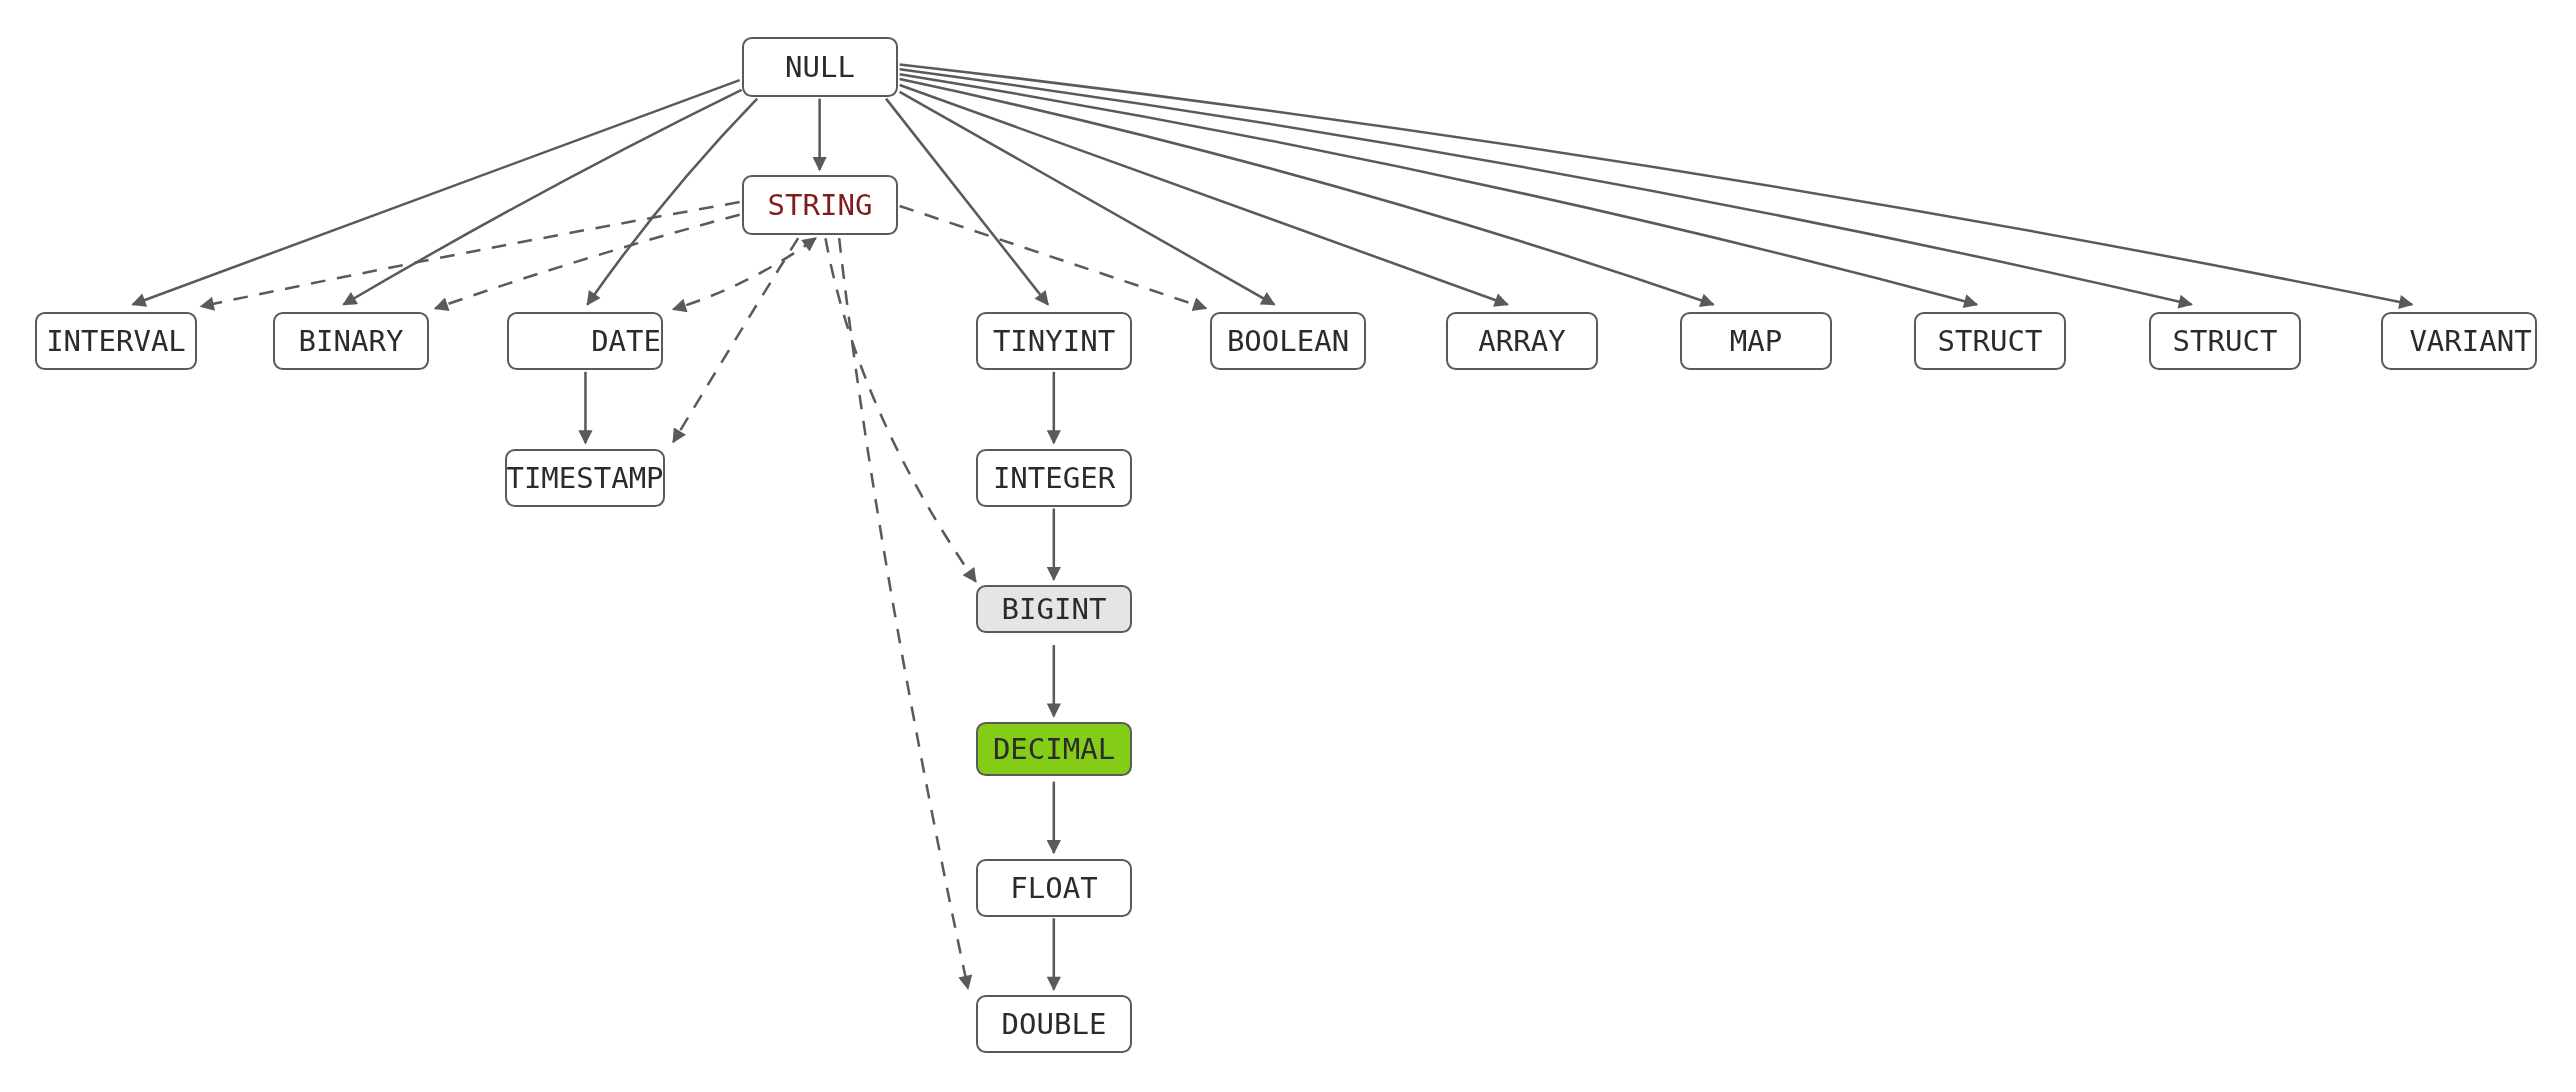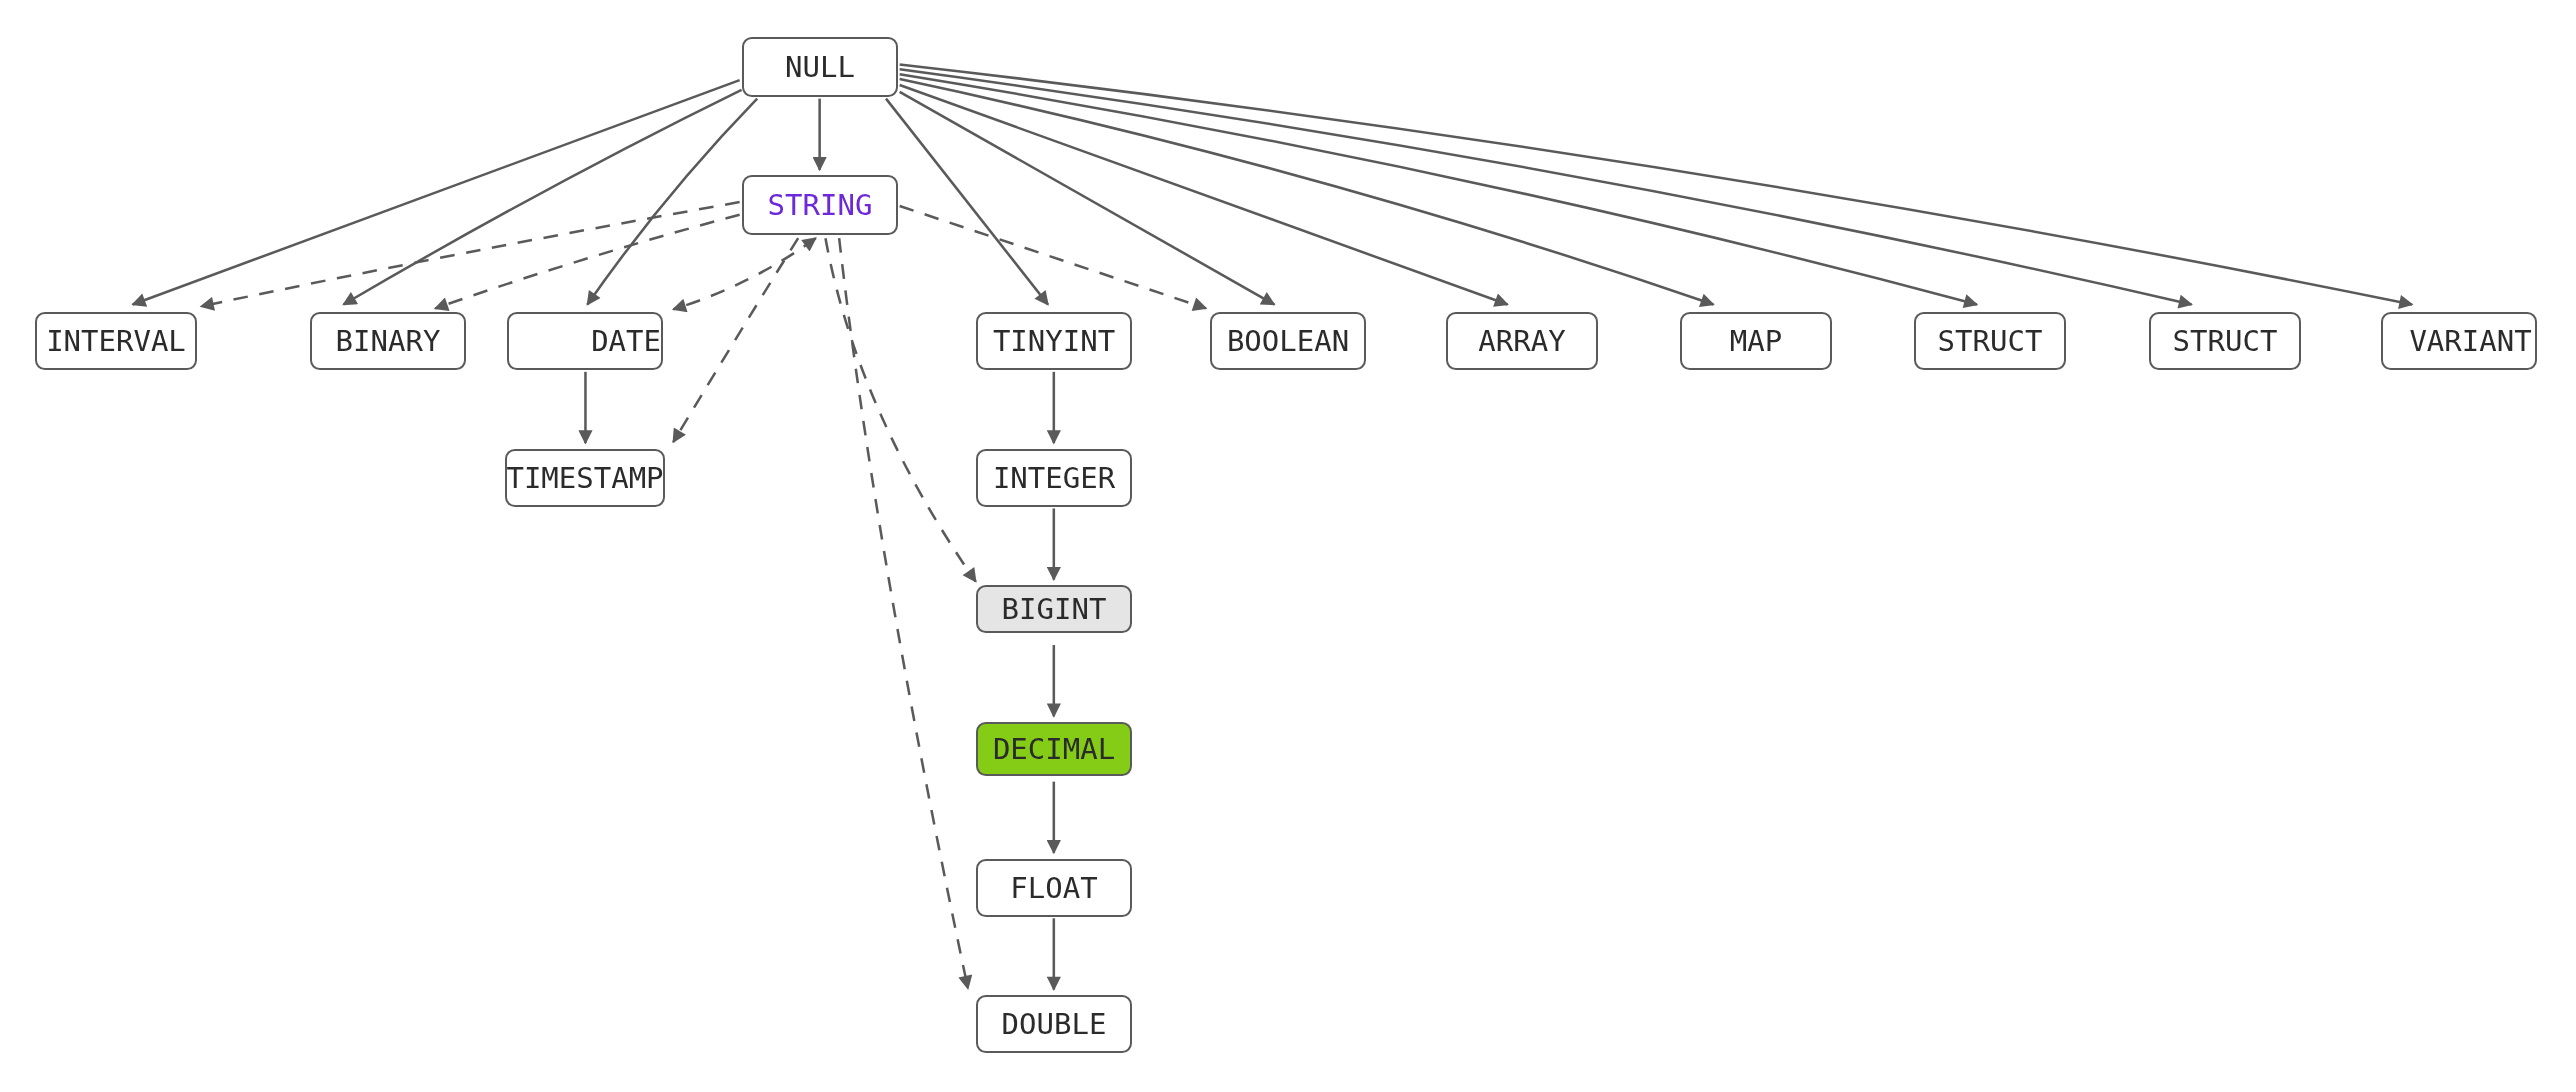--- a/index.html
+++ b/index.html
@@ -59,27 +59,27 @@
         <path d="M 818 244 Q 764 330 690 453" class="edge dashed" stroke="#5a5a5a" marker-end="url(#arrowhead)"></path>
         <path d="M 846 244 Q 878 420 1000 596" class="edge dashed" stroke="#5a5a5a" marker-end="url(#arrowhead)"></path>
         <path d="M 860 244 Q 896 560 992 1013" class="edge dashed" stroke="#5a5a5a" marker-end="url(#arrowhead)"></path>
         <path d="M 922 211 L 1236 316" class="edge dashed" stroke="#5a5a5a" marker-end="url(#arrowhead)"></path>
       </g>
   </svg>
   <div>
       <div class="node" style="left: 742px; top: 37px; width: 156px; height: 60px; border-color: rgb(90, 90, 90); background: rgb(255, 255, 255); color: rgb(43, 43, 43);">
         <span>NULL</span>
       </div>
-      <div class="node" style="left: 742px; top: 175px; width: 156px; height: 60px; border-color: rgb(90, 90, 90); background: rgb(255, 255, 255); color: #6d28d9;">
+      <div class="node" style="left: 742px; top: 175px; width: 156px; height: 60px; border-color: rgb(90, 90, 90); background: rgb(255, 255, 255); color: #7f1d1d;">
         <span>STRING</span>
       </div>
       <div class="node" style="left: 35px; top: 312px; width: 162px; height: 58px; border-color: rgb(90, 90, 90); background: rgb(255, 255, 255); color: rgb(43, 43, 43);">
         <span>INTERVAL</span>
       </div>
-      <div class="node" style="left: 273px; top: 312px; width: 156px; height: 58px; border-color: rgb(90, 90, 90); background: rgb(255, 255, 255); color: rgb(43, 43, 43); margin-left: 37px;">
+      <div class="node" style="left: 273px; top: 312px; width: 156px; height: 58px; border-color: rgb(90, 90, 90); background: rgb(255, 255, 255); color: rgb(43, 43, 43);">
         <span>BINARY</span>
       </div>
       <div class="node" style="left: 507px; top: 312px; width: 156px; height: 58px; border-color: rgb(90, 90, 90); background: rgb(255, 255, 255); color: rgb(43, 43, 43); justify-content: flex-end;">
         <span>DATE</span>
       </div>
       <div class="node" style="left: 976px; top: 312px; width: 156px; height: 58px; border-color: rgb(90, 90, 90); background: rgb(255, 255, 255); color: rgb(43, 43, 43);">
         <span>TINYINT</span>
       </div>
       <div class="node" style="left: 1210px; top: 312px; width: 156px; height: 58px; border-color: rgb(90, 90, 90); background: rgb(255, 255, 255); color: rgb(43, 43, 43); text-align: center;">
         <span>BOOLEAN</span>

